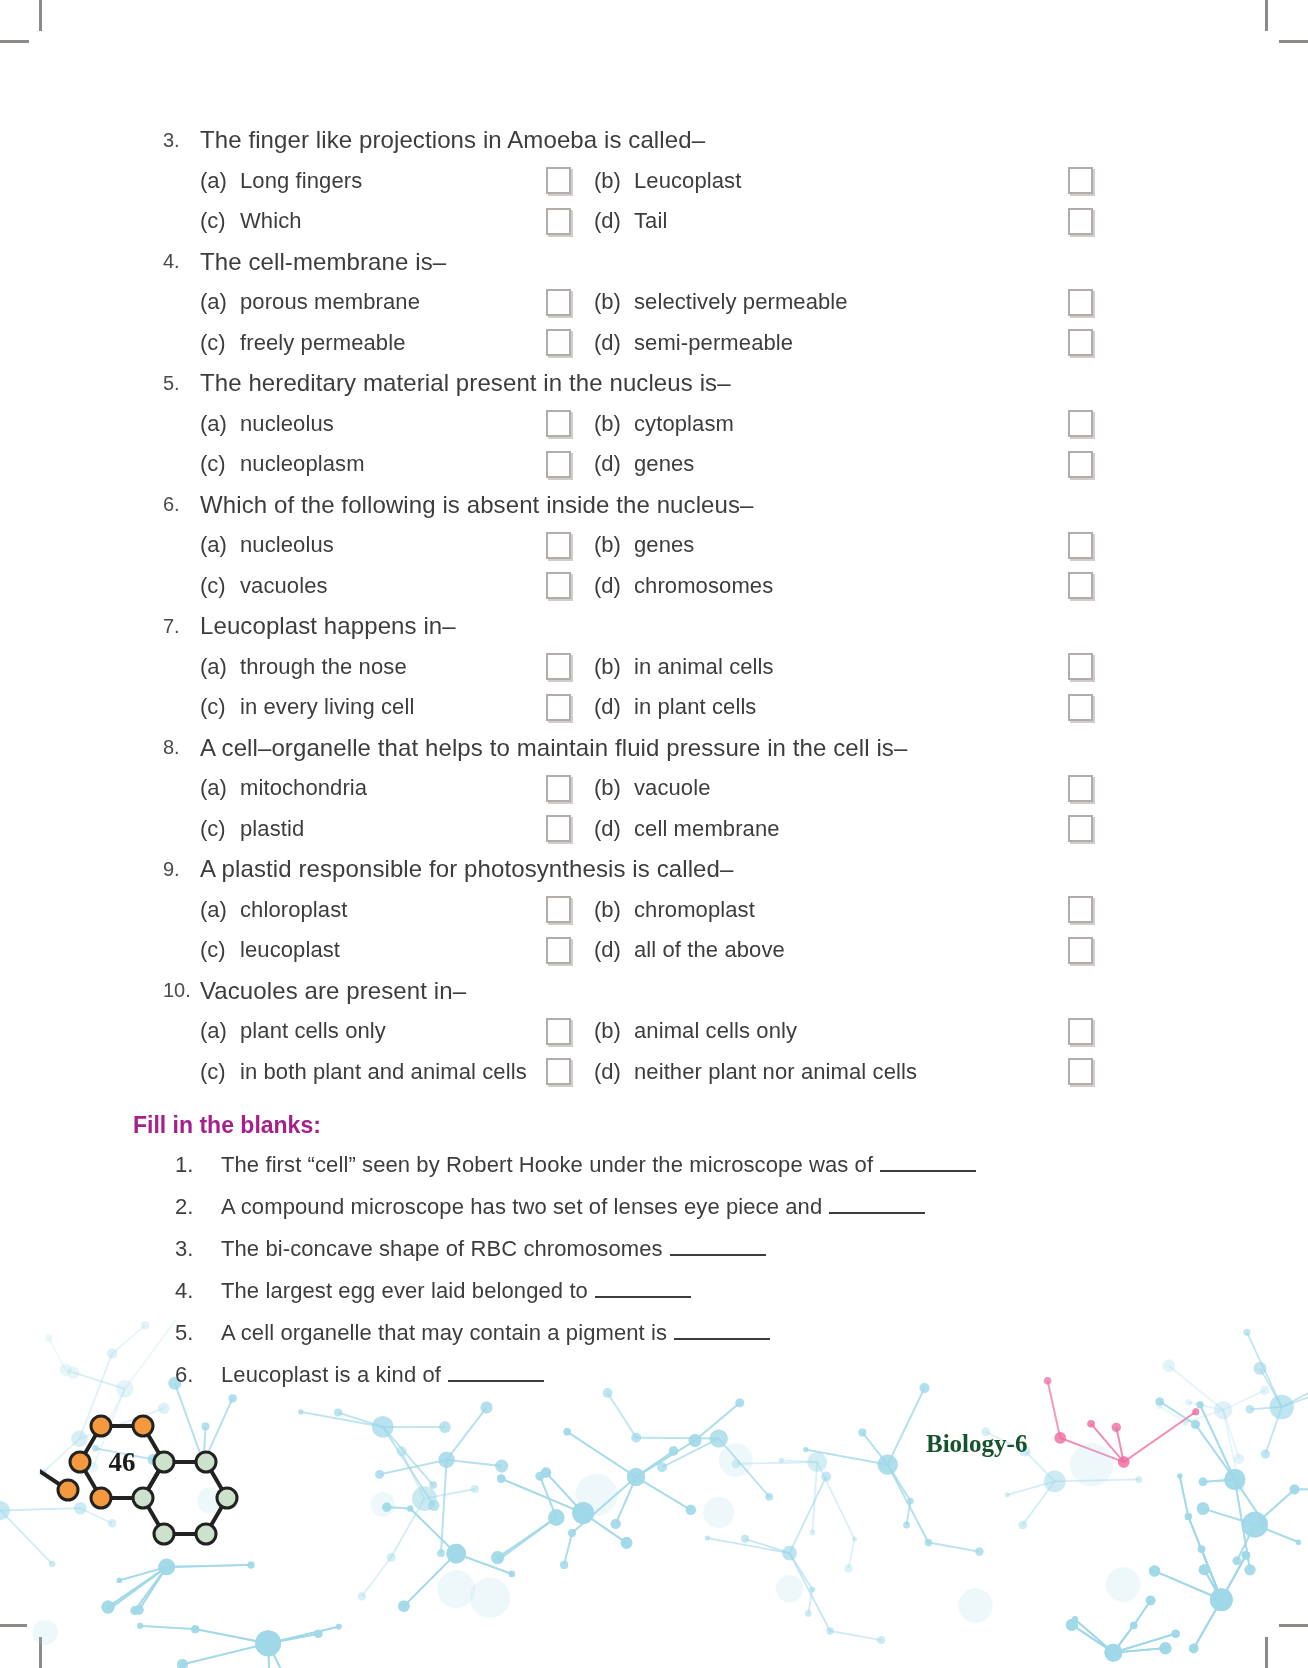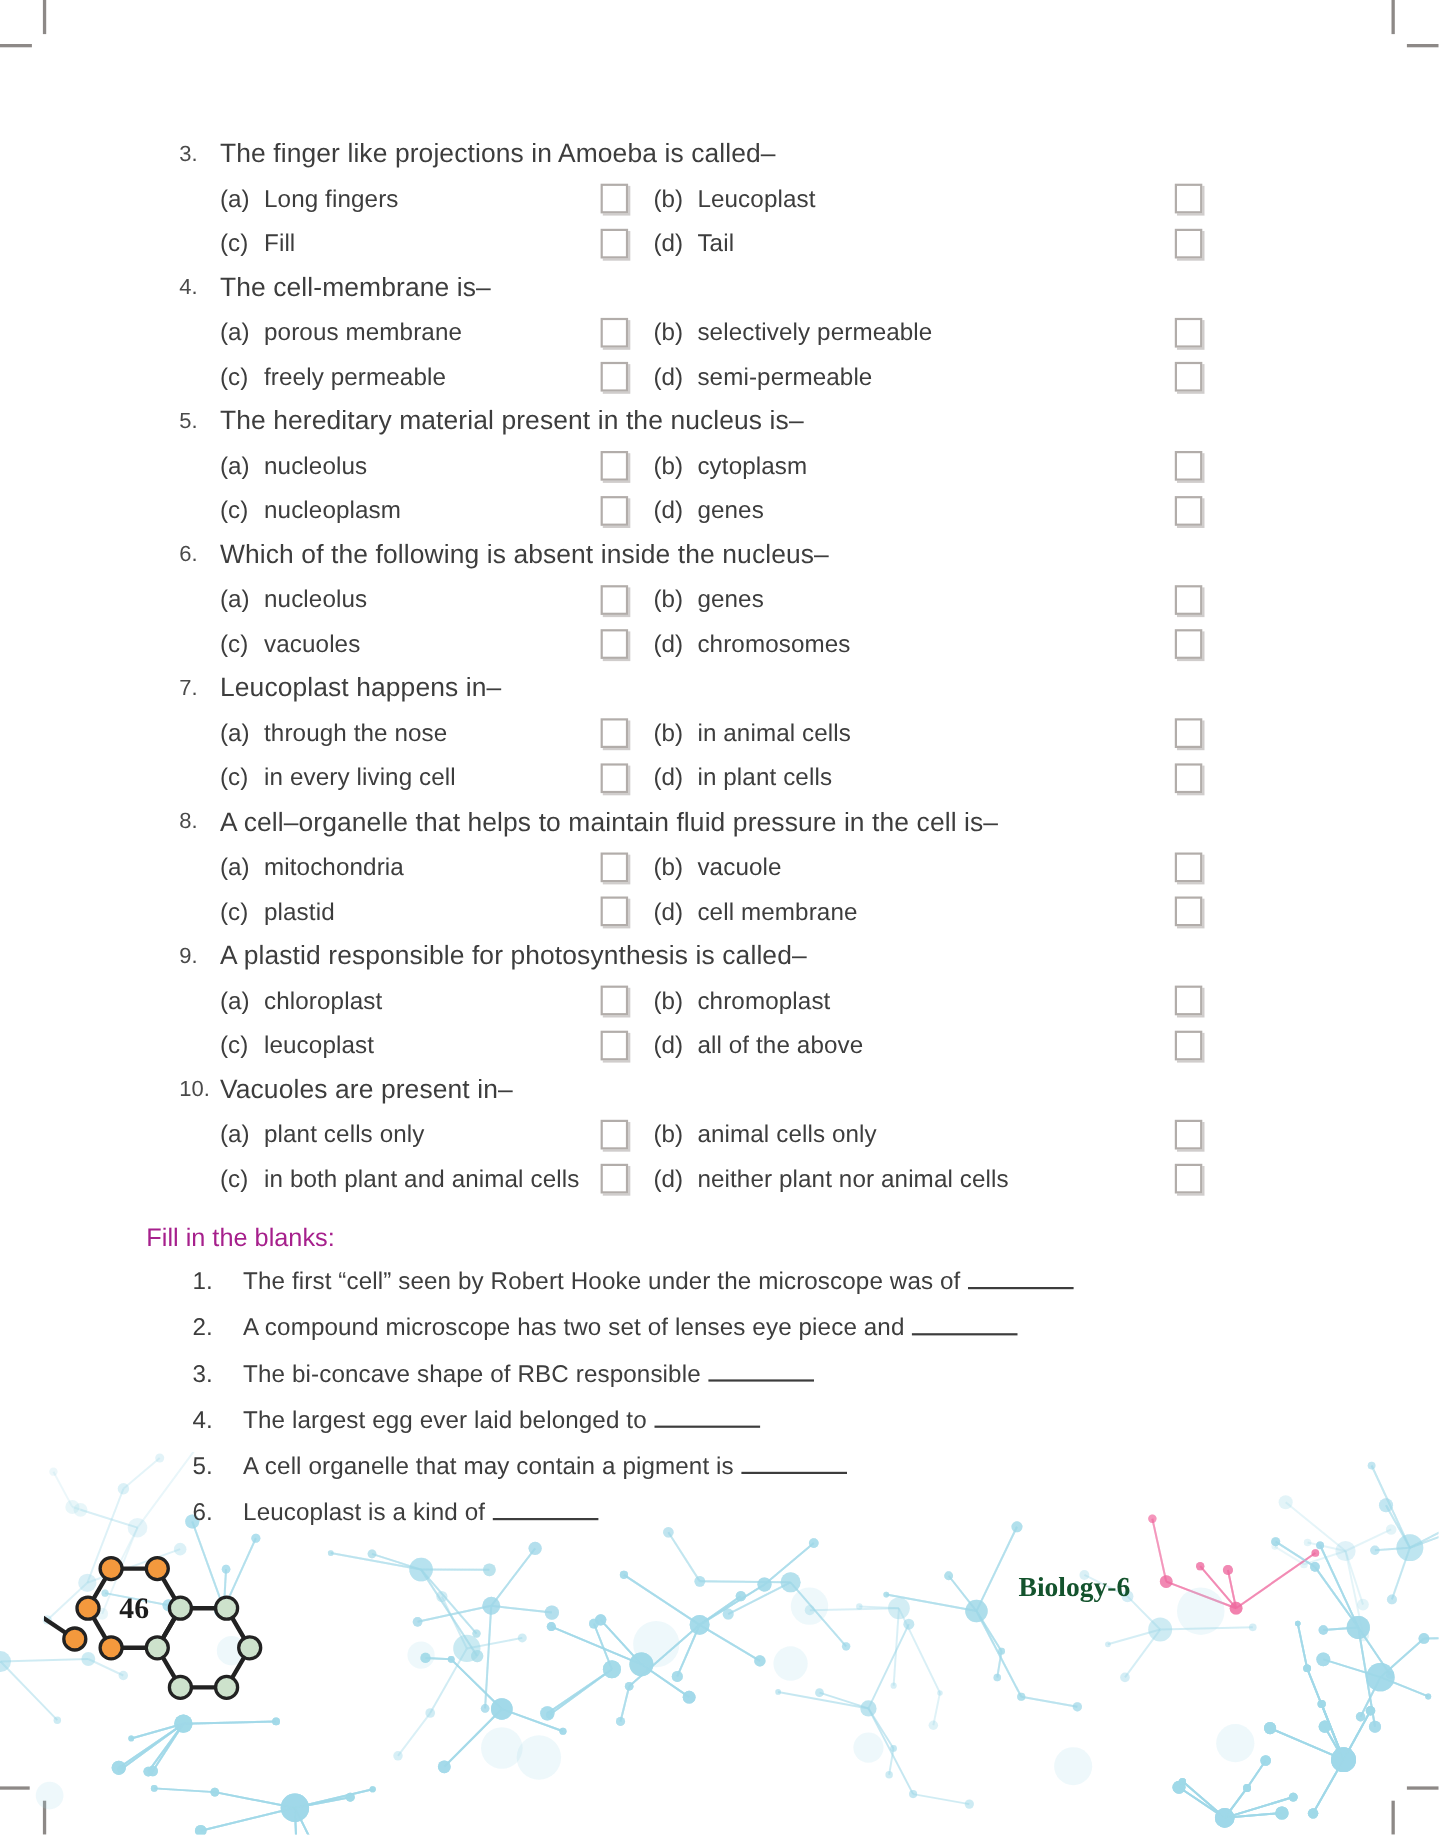--- a/index.html
+++ b/index.html
@@ -18,21 +18,21 @@
   .opt{display:flex;align-items:center;height:40.5px;}
   .opt-letter{width:40px;font-size:22px;flex:none;}
   .opt-text{flex:1;font-size:22px;letter-spacing:.1px;}
   .checkbox{
     flex:none;width:21px;height:23px;background:#fff;margin-right:3px;
     border:2px solid #b2adaa;box-shadow:2px 2px 0 rgba(150,145,142,.45);
     cursor:pointer;
   }
   .fill-heading{
     margin:14px 0 0 133px;height:38px;line-height:38px;
-    font-size:23px;font-weight:normal;color:var(--heading,#a6208c);
+    font-size:23px;font-weight:bold;color:var(--heading,#a6208c);
   }
   .fill-item{display:flex;align-items:center;height:42px;}
   .fi-num{margin-left:175px;width:32px;font-size:22px;flex:none;}
   .fi-text{margin-left:14px;font-size:22px;letter-spacing:.1px;}
   .blank{
     display:inline-block;width:96px;height:16px;margin-left:7px;
     border-bottom:2.5px solid #3d3d3d;vertical-align:baseline;cursor:text;
   }
   
   .molecules{position:absolute;left:0;top:1320px;width:1308px;height:348px;pointer-events:none;}
@@ -841,21 +841,21 @@
          <span class="opt-text">Long fingers</span>
          <span class="checkbox"></span>
        </div>
             <div class="opt">
          <span class="opt-letter">(b)</span>
          <span class="opt-text">Leucoplast</span>
          <span class="checkbox"></span>
        </div>
             <div class="opt">
          <span class="opt-letter">(c)</span>
-         <span class="opt-text">Fill</span>
+         <span class="opt-text">Which</span>
          <span class="checkbox"></span>
        </div>
             <div class="opt">
          <span class="opt-letter">(d)</span>
          <span class="opt-text">Tail</span>
          <span class="checkbox"></span>
        </div>
           </div>
         </div>
         <div class="question">
@@ -1062,21 +1062,21 @@
           <div class="fill-item">
             <span class="fi-num">1.</span>
      <span class="fi-text"><span>The first “cell” seen by Robert Hooke under the microscope was of</span><span class="blank"></span></span>
           </div>
           <div class="fill-item">
             <span class="fi-num">2.</span>
      <span class="fi-text"><span>A compound microscope has two set of lenses eye piece  and</span><span class="blank"></span></span>
           </div>
           <div class="fill-item">
             <span class="fi-num">3.</span>
-     <span class="fi-text"><span>The bi-concave shape of RBC responsible</span><span class="blank"></span></span>
+     <span class="fi-text"><span>The bi-concave shape of RBC chromosomes</span><span class="blank"></span></span>
           </div>
           <div class="fill-item">
             <span class="fi-num">4.</span>
      <span class="fi-text"><span>The largest egg ever laid belonged to</span><span class="blank"></span></span>
           </div>
           <div class="fill-item">
             <span class="fi-num">5.</span>
      <span class="fi-text"><span>A cell organelle that may contain a pigment is</span><span class="blank"></span></span>
           </div>
           <div class="fill-item">

